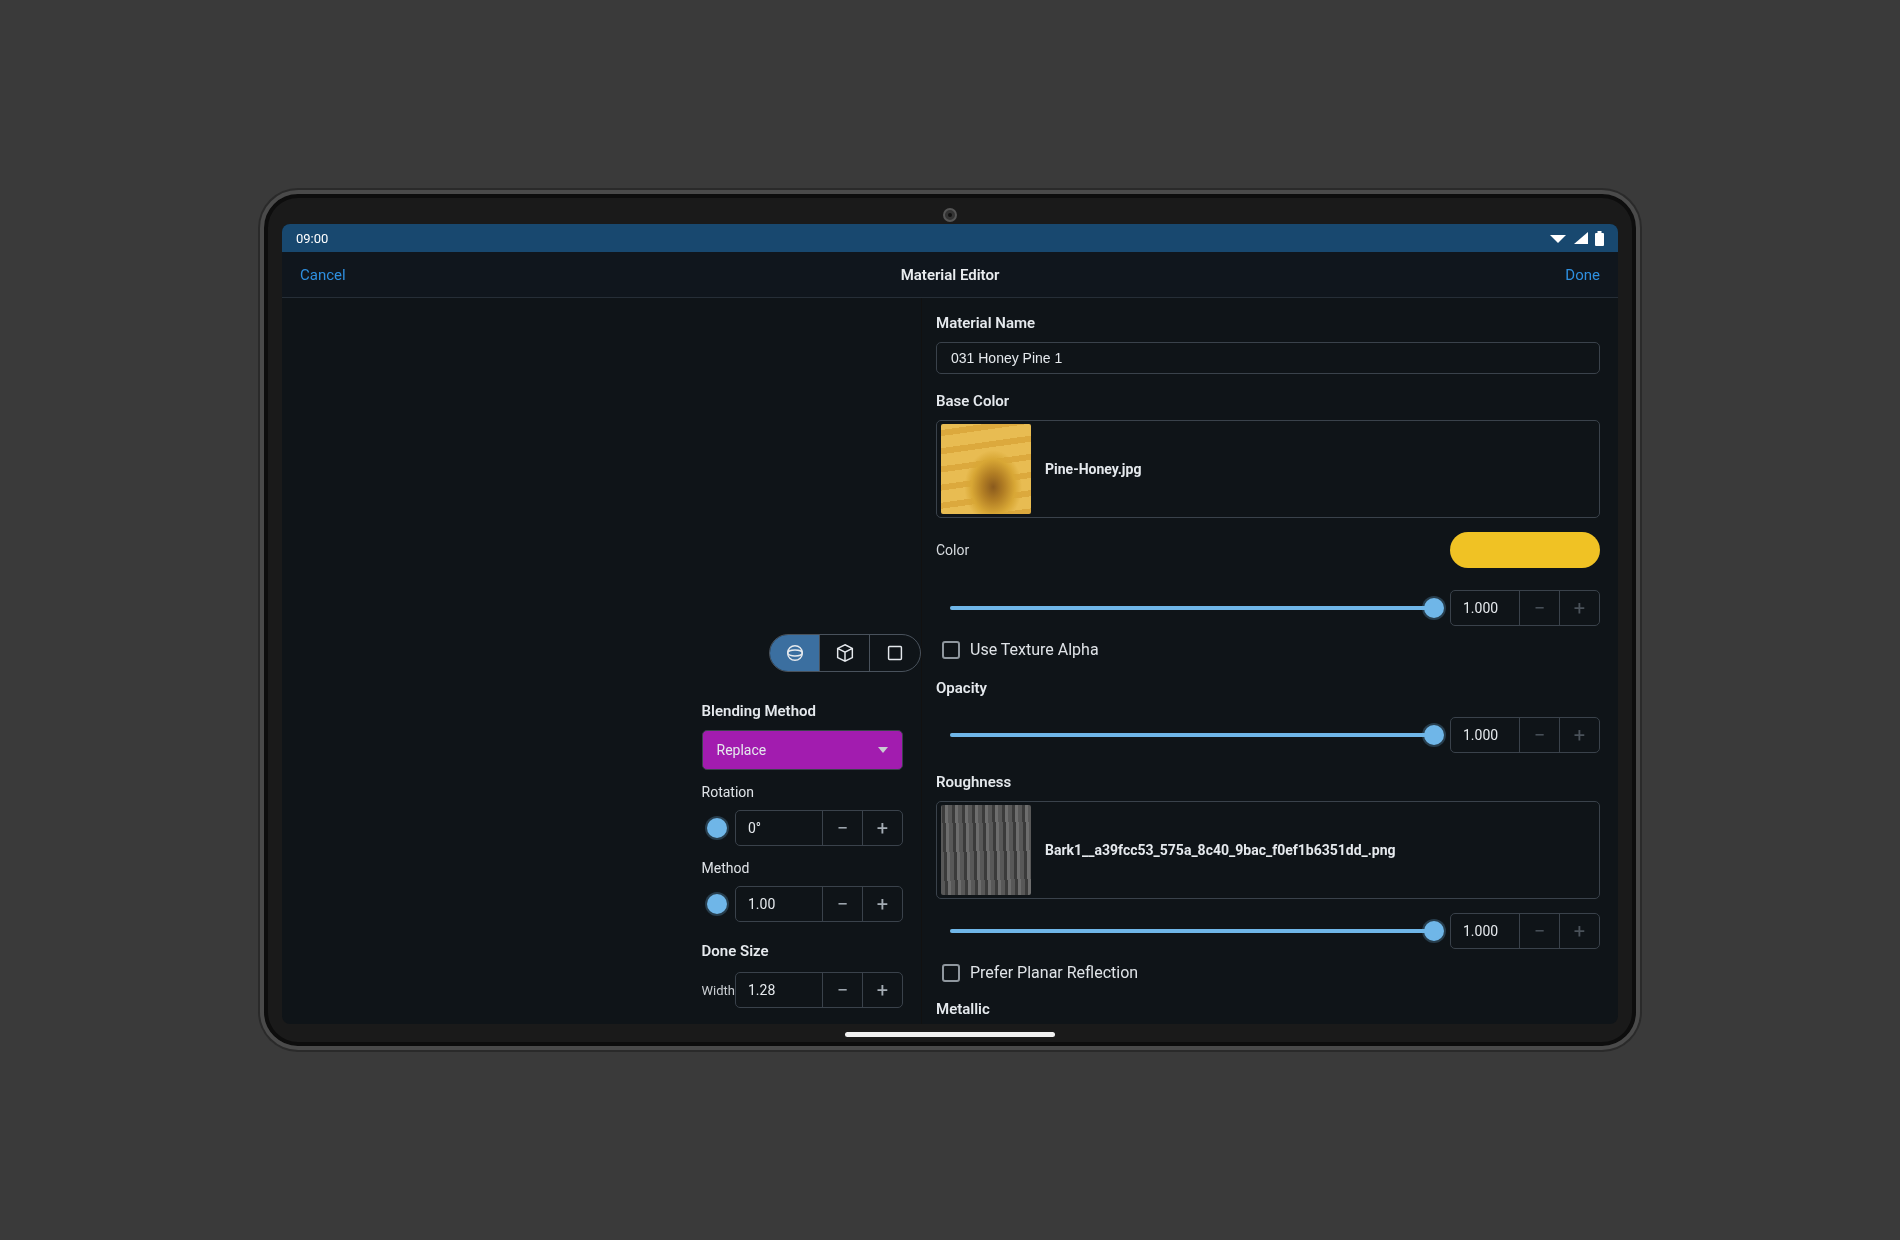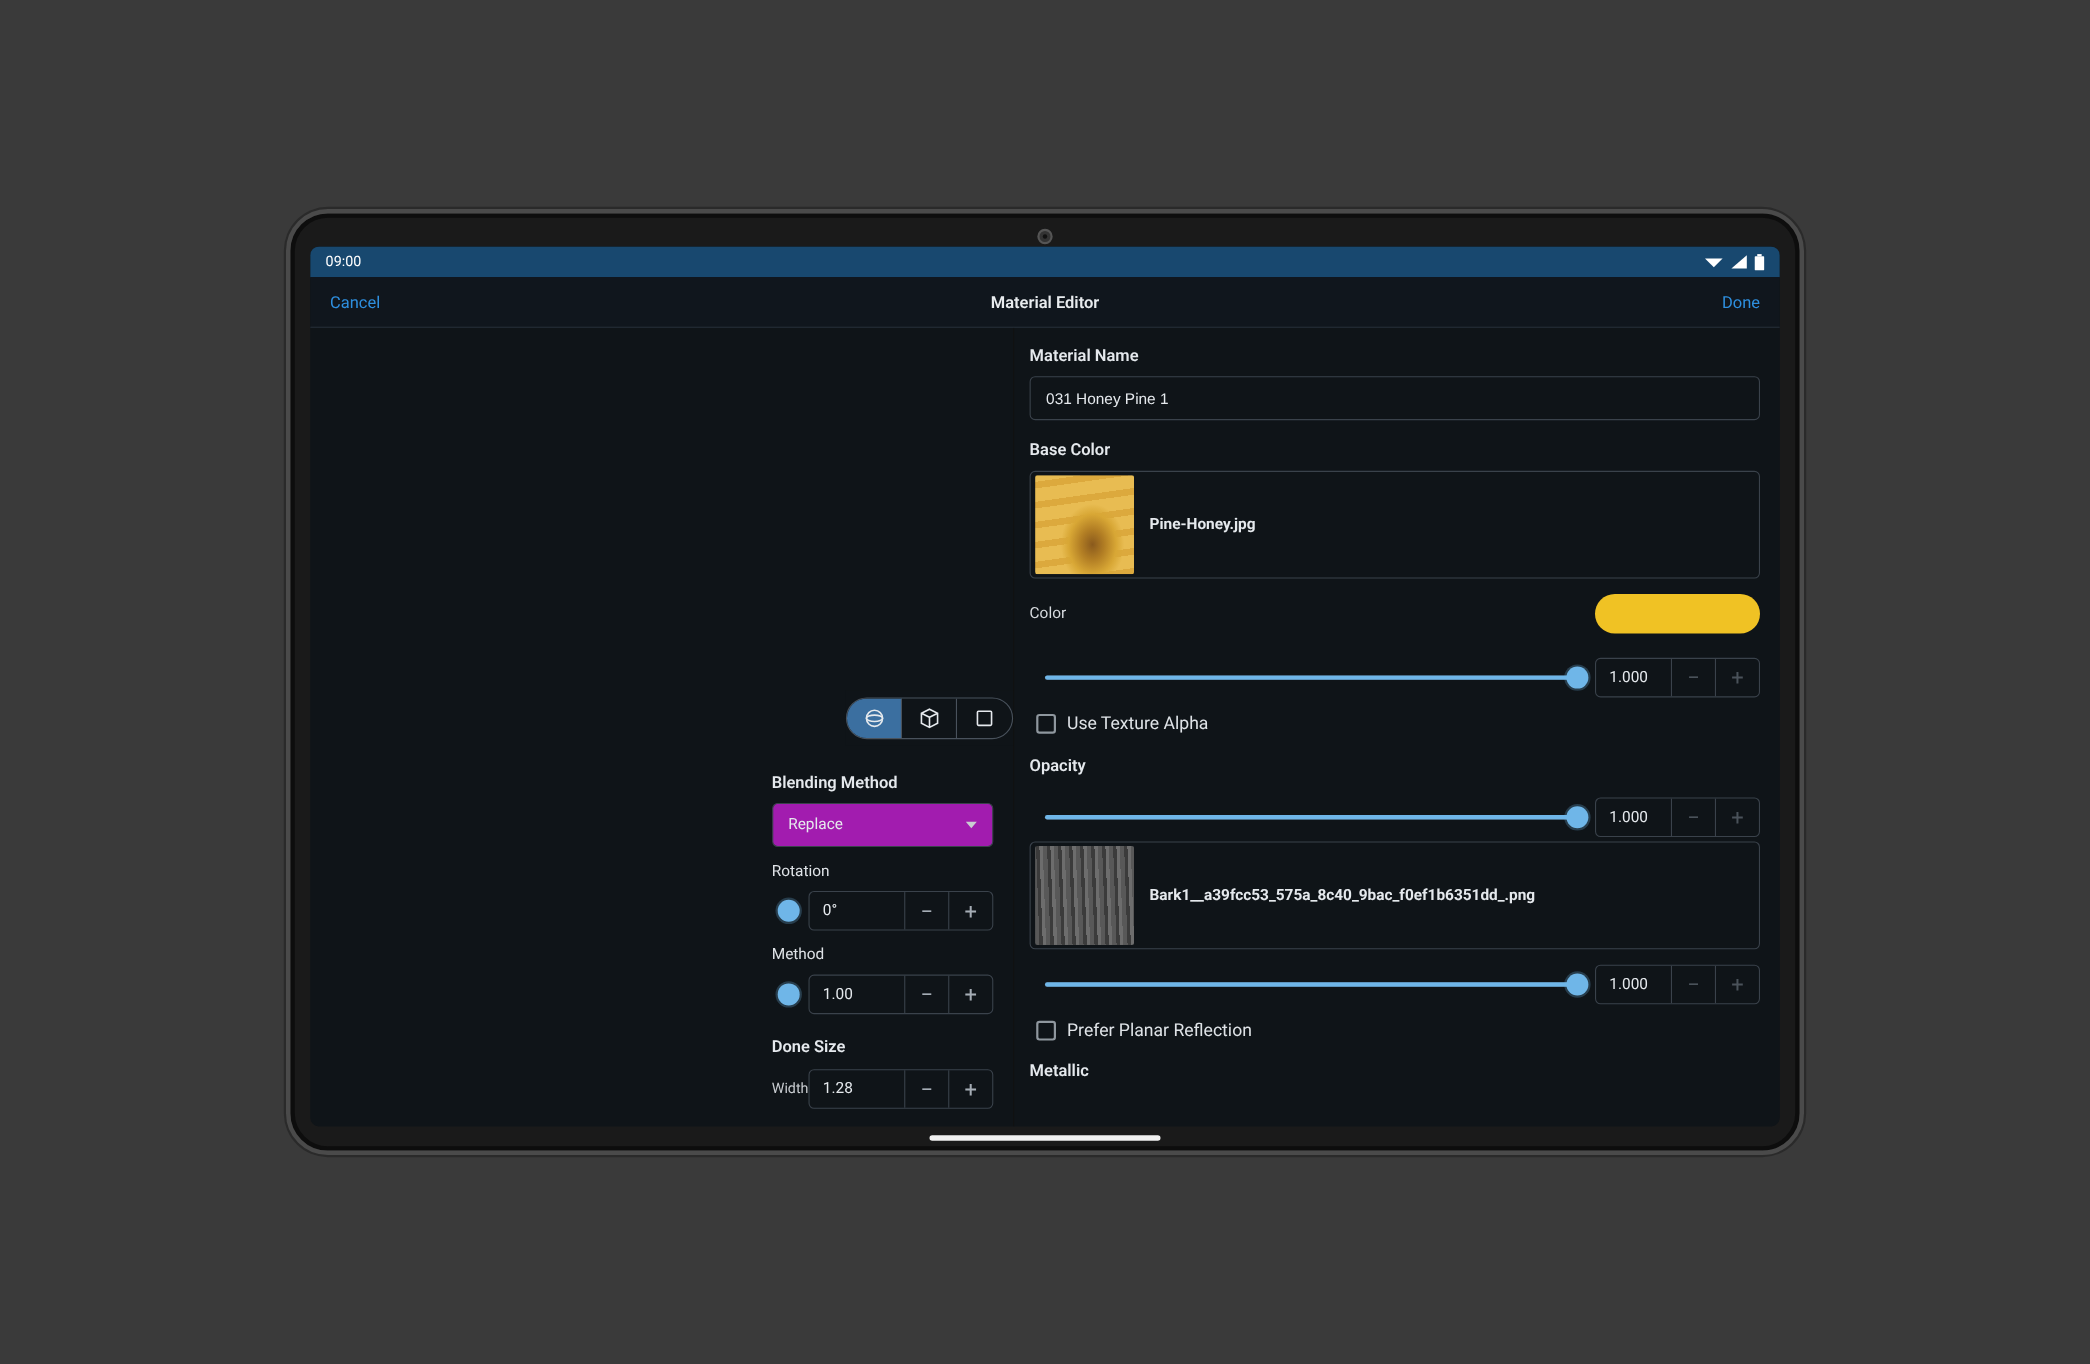--- a/index.html
+++ b/index.html
@@ -315,20 +315,21 @@
             <div class="fill" style="width:100%"></div>
             <div class="thumb" style="left:100%"></div>
           </div>
           <div class="stepper sm">
             <span class="val">1.000</span>
             <span class="btn dim">−</span>
             <span class="btn dim">+</span>
           </div>
         </div>
 
+        <div class="section-label" style="margin-top:16px;">Roughness</div>
         <div class="tex-picker">
           <div class="tex-thumb bark"></div>
           <div class="tex-name">Bark1__a39fcc53_575a_8c40_9bac_f0ef1b6351dd_.png</div>
         </div>
 
         <div class="slider-row indent" style="margin-top:14px;">
           <div class="track">
             <div class="rail"></div>
             <div class="fill" style="width:100%"></div>
             <div class="thumb" style="left:100%"></div>

